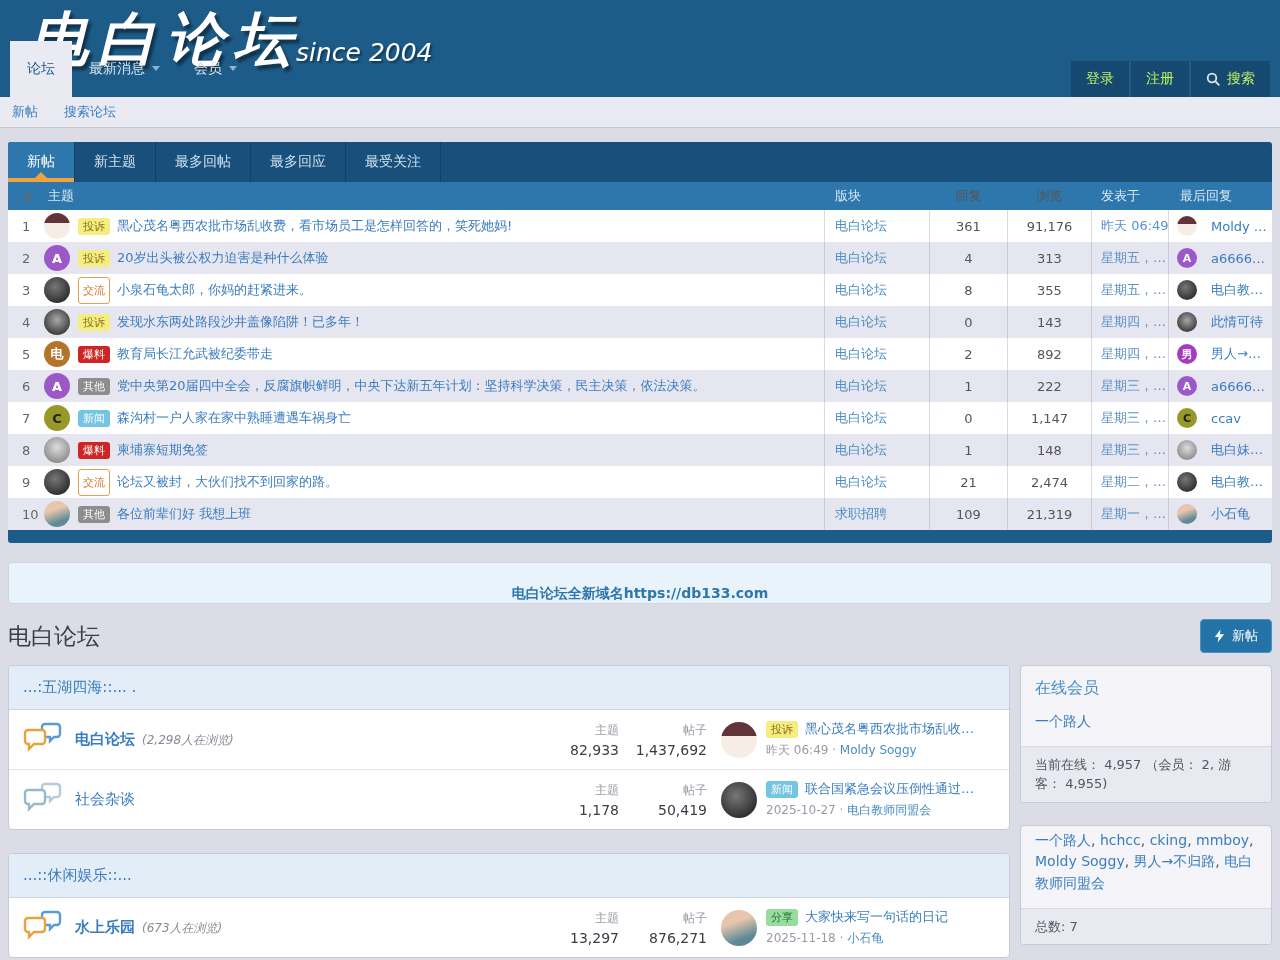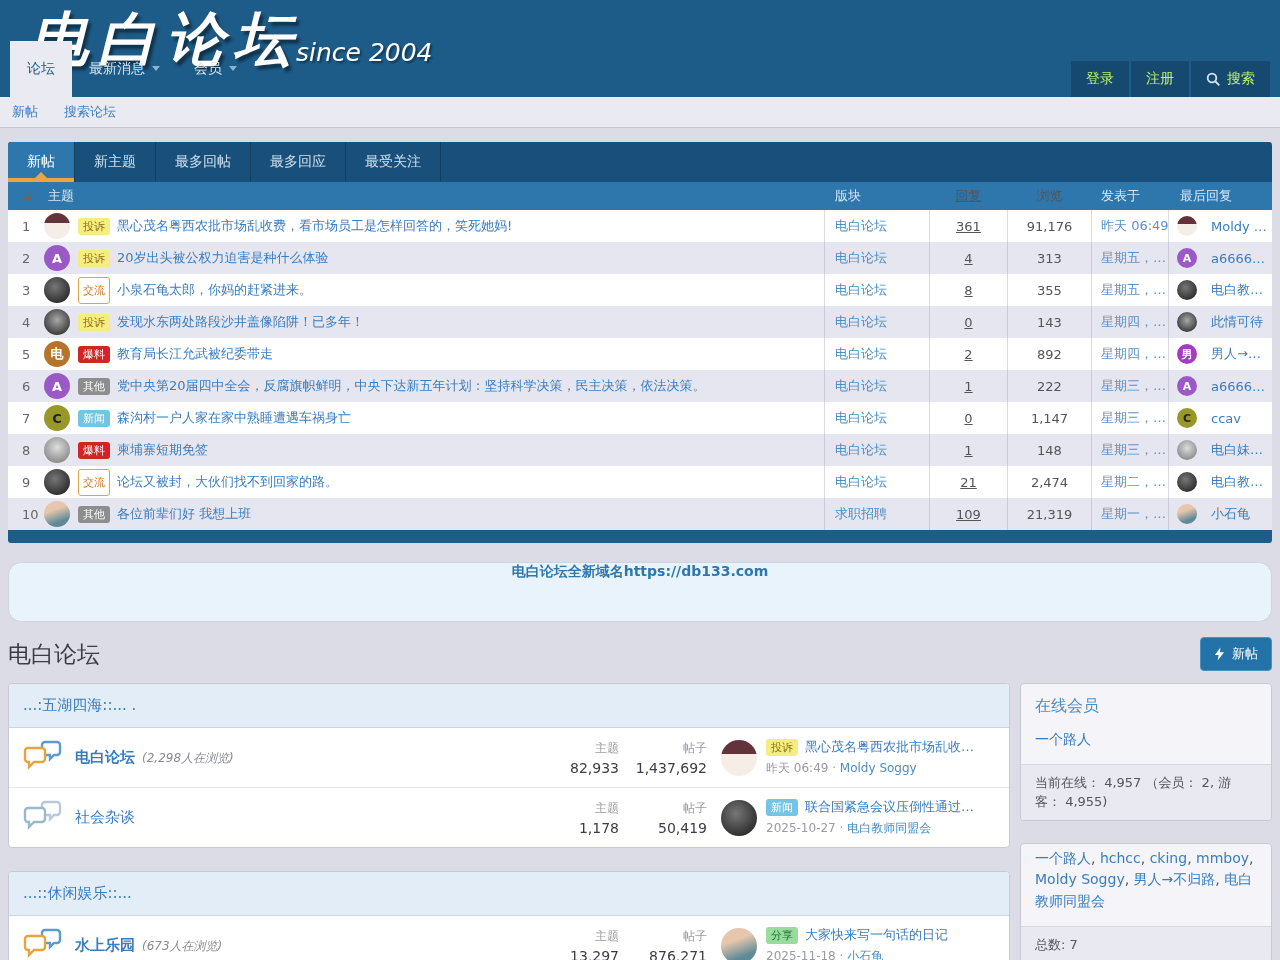--- a/index.html
+++ b/index.html
@@ -42,21 +42,21 @@
   .wtab.active::after { content:""; position:absolute; left:0; right:0; bottom:0; height:4px; background:#f0a33c; }
   .wtab.active::before { content:""; position:absolute; bottom:4px; left:50%; margin-left:-6px;
     border-left:6px solid transparent; border-right:6px solid transparent; border-bottom:6px solid #f0a33c; }
 
   .thead { background:#2e77ad; color:#d8e8f4; display:flex; align-items:center; height:28px; font-size:13px; }
   .trow { display:flex; align-items:center; height:32px; background:#fff; }
   .trow:nth-child(even) { background:#e6e6f0; }
   .c-idx { width:30px; padding-left:14px; color:#666; flex-shrink:0; }
   .c-topic { flex:1; min-width:0; display:flex; align-items:center; padding:0 8px 0 2px; overflow:hidden; }
   .c-forum { width:105px; padding-left:10px; flex-shrink:0; overflow:hidden; white-space:nowrap; }
-  .c-replies { width:78px; text-align:right; flex-shrink:0; color:#555;text-decoration:underline; }
+  .c-replies { width:78px; text-align:right; flex-shrink:0; color:#555; }
   .c-views { width:84px; text-align:center; flex-shrink:0; color:#555; }
   .c-posted { width:77px; padding-left:9px; flex-shrink:0; overflow:hidden; white-space:nowrap; }
   .c-last { width:104px; padding-left:8px; flex-shrink:0; display:flex; align-items:center; overflow:hidden; }
   .trow .c-forum, .trow .c-replies, .trow .c-views, .trow .c-posted, .trow .c-last,
   .thead .c-forum, .thead .c-replies, .thead .c-views, .thead .c-posted, .thead .c-last
     { border-left:1px solid rgba(150,150,175,.35); align-self:stretch; display:flex; align-items:center; }
   .thead > div { border-left-color:transparent !important; }
   .c-replies, .c-views { justify-content:center; }
   .t-title { color:#3a7dbf; overflow:hidden; white-space:nowrap; text-overflow:ellipsis; }
   .c-forum a { color:#4a8ec2; }
@@ -79,22 +79,22 @@
   
   .tag { font-size:11px; padding:1px 5px; border-radius:3px; margin-right:7px; flex-shrink:0; white-space:nowrap; cursor:pointer; }
   .tag-yellow { background:#f5ec82; color:#8a7414; }
   .tag-orange { background:#fff; border:1px solid #e0a050; color:#d07828; padding:5px 4px; }
   .tag-red    { background:#cf2525; color:#fff; }
   .tag-gray   { background:#8d8d8d; color:#fff; }
   .tag-lblue  { background:#74c4e4; color:#fff; }
   .tag-green  { background:#9adb9f; color:#24743a; }
 
   
-  .notice { margin-top:19px; background:#e9f3fc; border:1px solid #cdd5e0; border-radius:13px;
-    height:60px; display:flex; align-items:flex-start; justify-content:center; }
+  .notice { margin-top:19px; background:#e9f3fc; border:1px solid #cdd5e0; border-radius:4px;
+    height:42px; display:flex; align-items:flex-end; justify-content:center; }
   .notice a { color:#2e77ad; font-weight:bold; font-size:14px; }
 
   
   .title-row { display:flex; align-items:center; margin:15px 0 12px; }
   .page-title { font-size:23px; font-weight:normal; color:#3c3c46; }
   .btn-new { margin-left:auto; background:#2373a8; border:1px solid #4a90c0; border-radius:4px;
     color:#fff; font-size:13px; padding:7px 13px; display:flex; align-items:center; gap:7px; cursor:pointer; }
 
   
   .cols { display:flex; gap:10px; align-items:flex-start; }

